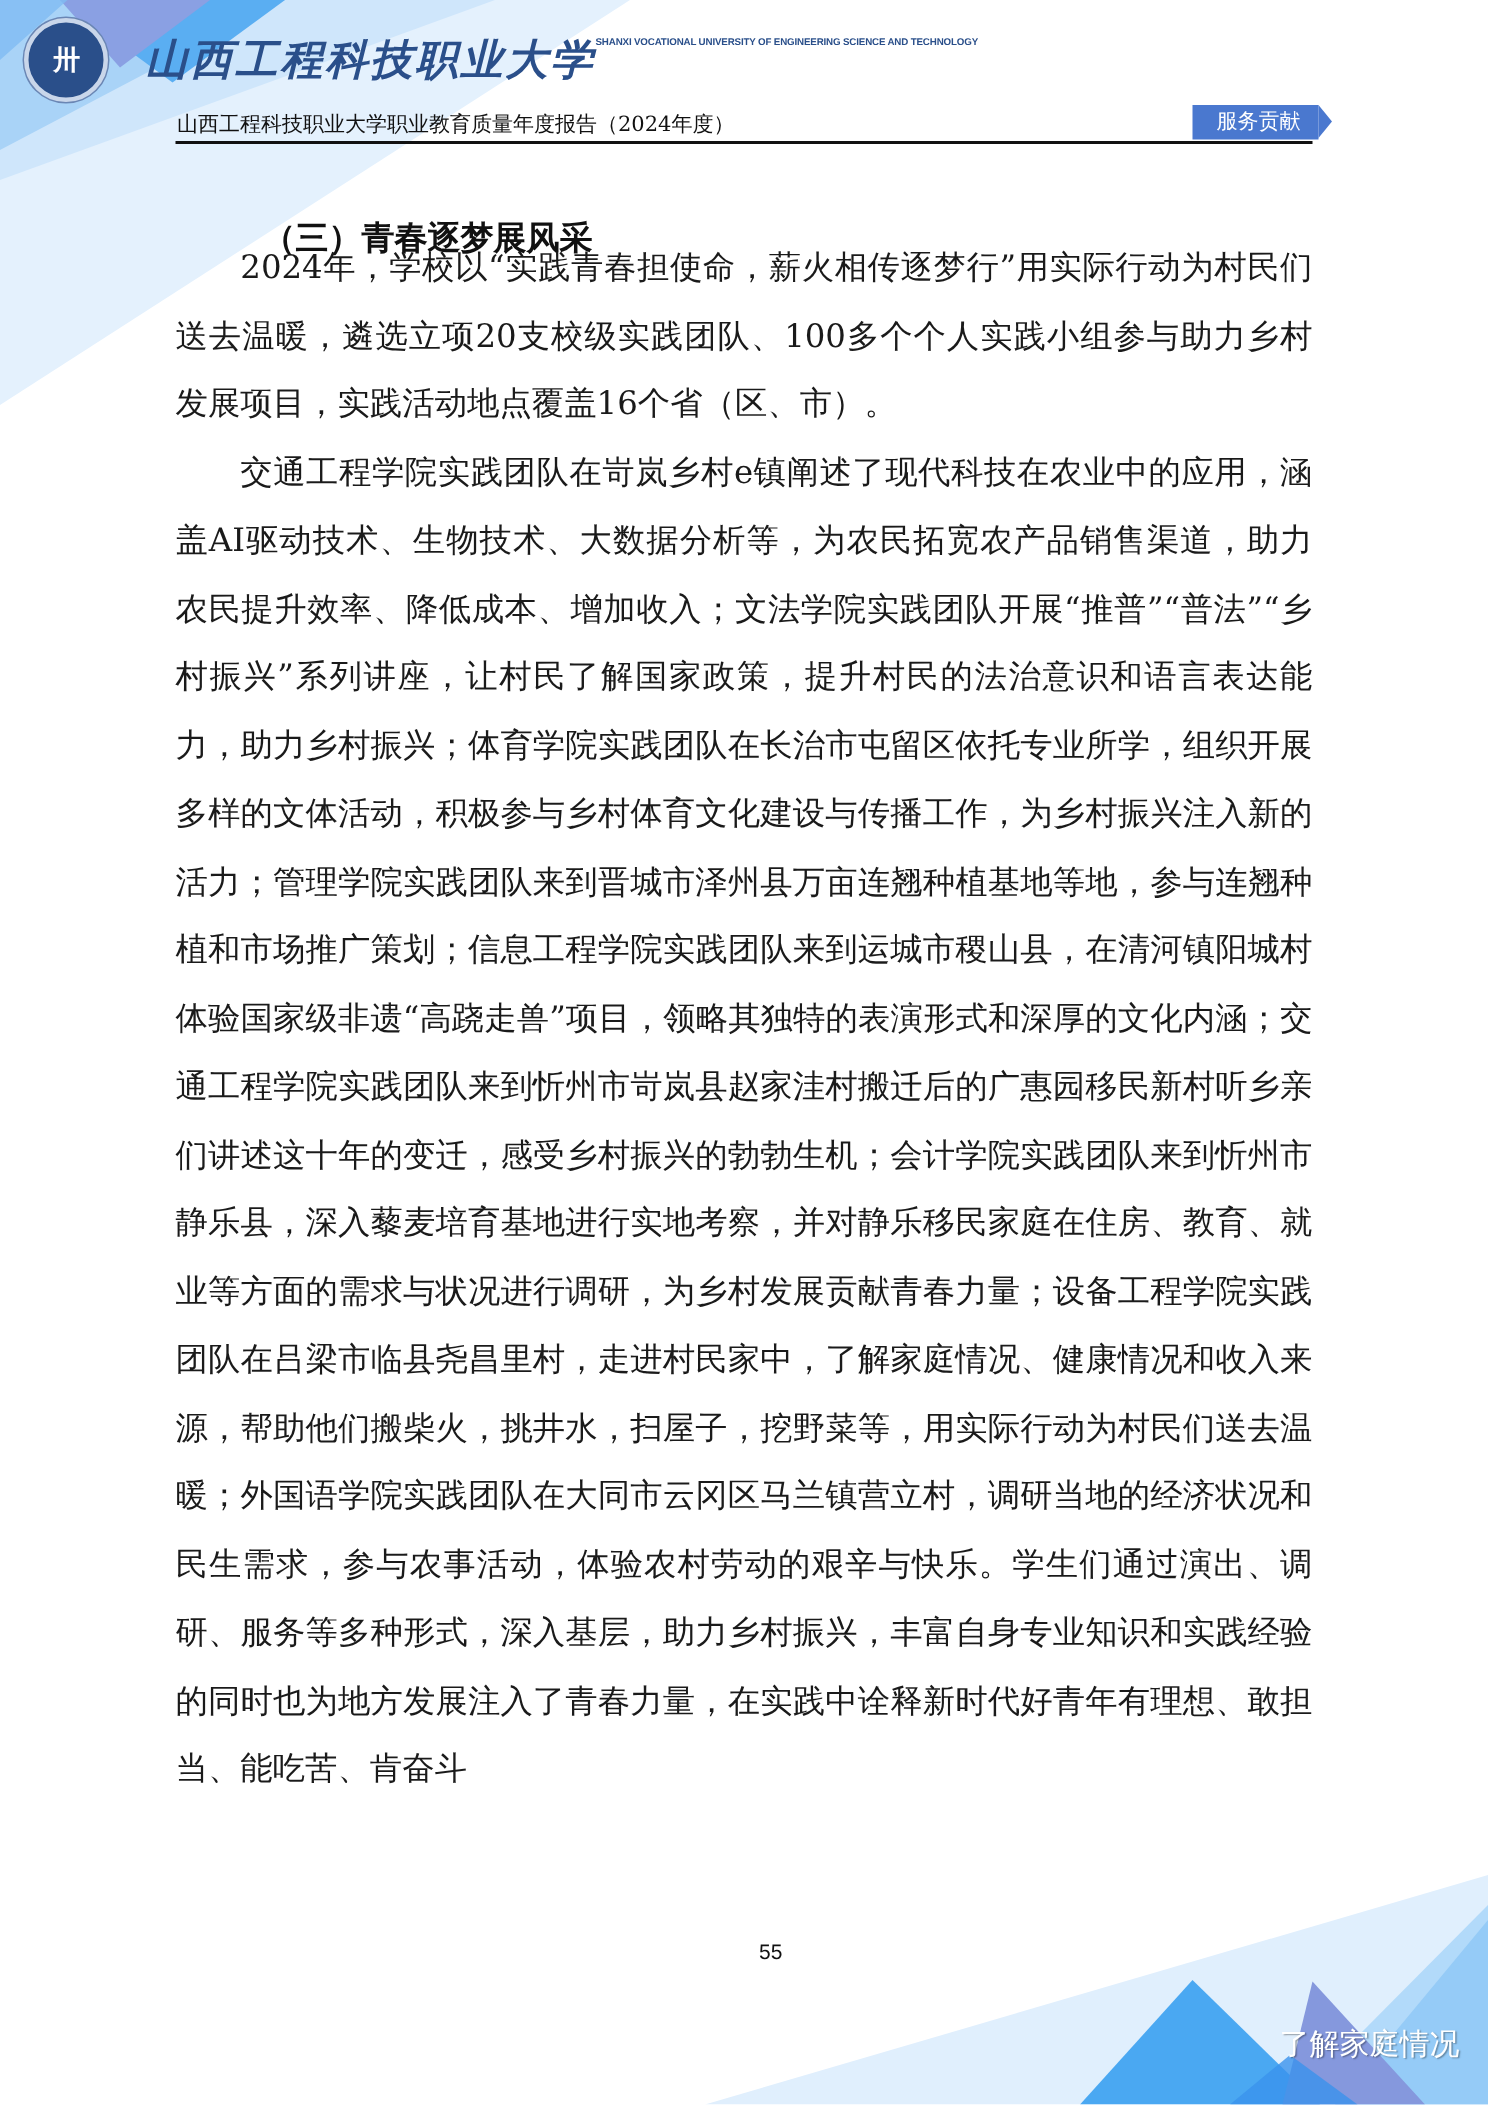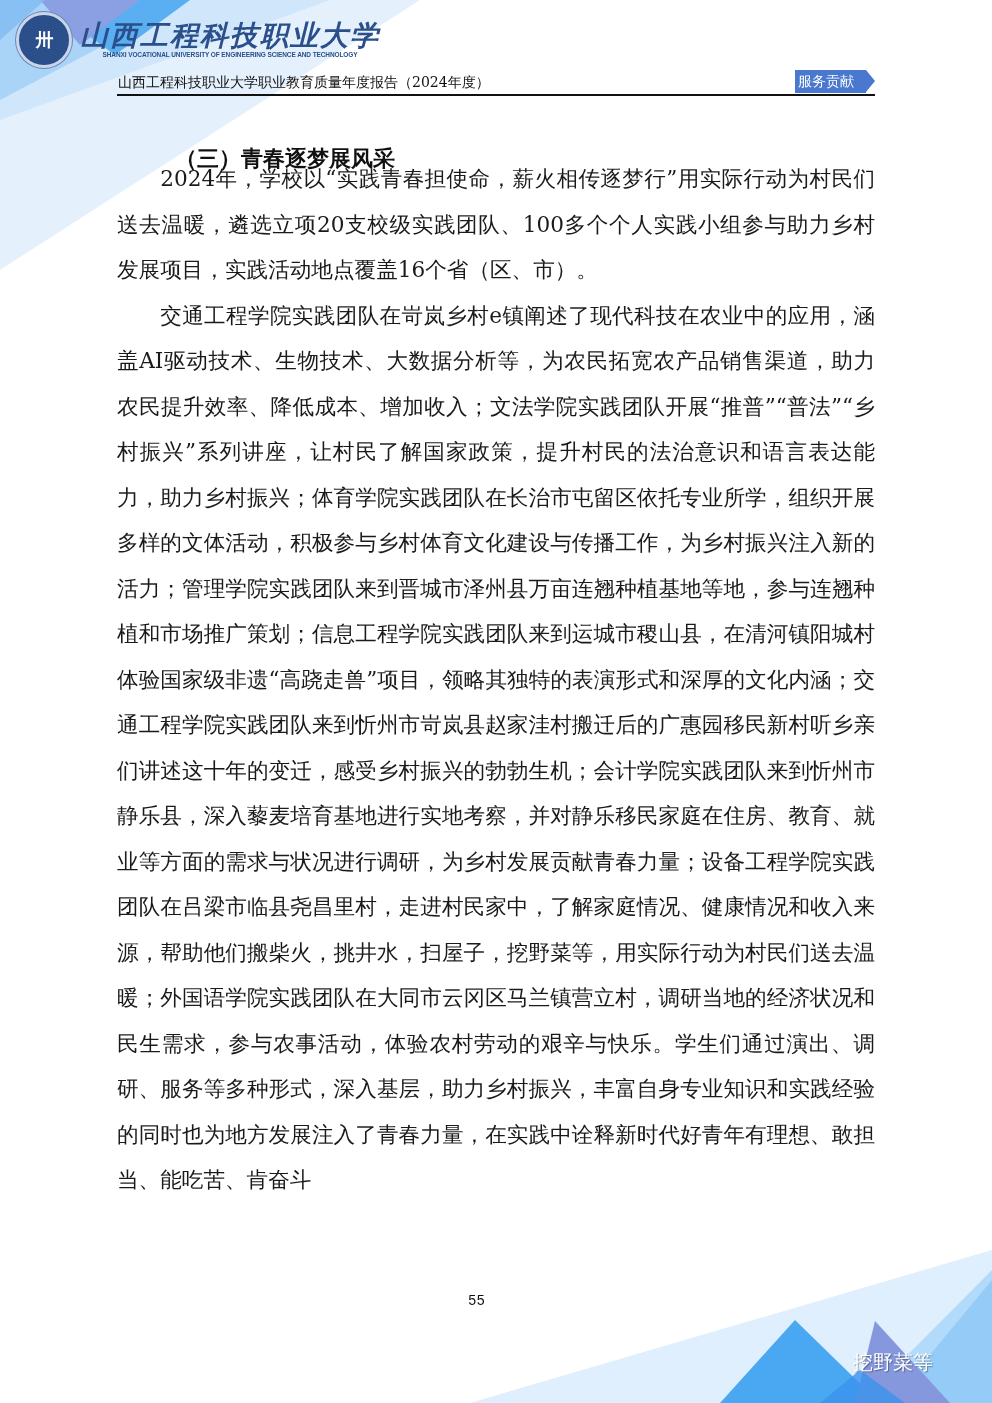--- a/index.html
+++ b/index.html
@@ -10,56 +10,56 @@
       color: #1a1a1a;
     }
     .deco { position: absolute; left: 0; top: 0; width: 992px; height: 1403px; pointer-events: none; }
     .logo-wrap { position: absolute; left: 16px; top: 12px; height: 55px; display: flex; align-items: center; }
     .logo-seal {
       width: 50px; height: 50px; border-radius: 50%;
       background: #2a4f8a; border: 3px solid #c9d6ea; box-shadow: 0 0 0 1px #6a86b4;
       display: flex; align-items: center; justify-content: center;
       color: #fff; font-family: "DejaVu Sans", sans-serif; font-weight: bold; font-size: 18px; letter-spacing: -1px;
     }
-    .logo-text { margin-left: 8px; display: flex; flex-direction: column; align-items: center; }
+    .logo-text { margin-left: 25px; display: flex; flex-direction: row; }
     .logo-cn {
       font-family: "DejaVu Serif", serif; font-style: italic; font-weight: bold;
       color: #2a4f8a; font-size: 28px; letter-spacing: 2px; line-height: 30px;
     }
     .logo-en {
       font-family: "Liberation Sans", sans-serif; font-size: 6.5px; color: #2a4f8a;
       letter-spacing: -0.1px; font-weight: bold; white-space: nowrap;
     }
     .header-title {
       position: absolute; left: 118px; top: 74px;
       font-family: "DejaVu Serif", serif; font-size: 14px; color: #111;
     }
     .header-rule { position: absolute; left: 117px; top: 94px; width: 758px; height: 1.5px; background: #111; }
     .header-tag {
       position: absolute; left: 795px; top: 70px; width: 68px; height: 23px;
-      background: #4a78cf; color: #fff; font-size: 14px; line-height: 23px; padding-left: 3px;
+      background: #4a78cf; color: #fff; font-size: 14px; line-height: 23px; padding-left: 16px;
       font-family: "DejaVu Sans", sans-serif;
     }
     .header-tag::after {
       content: ""; position: absolute; right: -9px; top: 0;
       border-left: 9px solid #4a78cf; border-top: 11.5px solid transparent; border-bottom: 11.5px solid transparent;
     }
     .section-heading {
       position: absolute; left: 175px; top: 118px; font-size: 22px; font-weight: bold;
       font-family: "DejaVu Serif", serif; color: #111; margin-top: 26px;
     }
     .body-text {
       position: absolute; left: 117px; top: 156px; width: 758px;
       font-size: 21.6px; line-height: 45.5px; text-align: justify; color: #1a1a1a;
       font-family: "DejaVu Serif", "Liberation Serif", serif;
     }
     .body-text p { margin: 0; text-indent: 2em; }
     .page-number {
-      position: absolute; left: 468px; top: 1293px;
-      font-family: Liberation Mono, monospace; font-size: 14px; color: #111;
+      position: absolute; left: 506px; top: 1293px;
+      font-family: Liberation Sans, sans-serif; font-size: 14px; color: #111;
     }
     .watermark {
       position: absolute; left: 853px; top: 1349px;
       font-family: "DejaVu Sans", sans-serif; font-size: 20px; color: #ffffff;
       text-shadow: 1px 1px 1px rgba(0,0,0,0.35);
     }
   </style>
 </head>
 <body>
 
@@ -95,13 +95,13 @@
 <div class="header-tag">服务贡献</div>
 
 <div class="section-heading">（三）青春逐梦展风采</div>
 
 <div class="body-text">
   <p>2024年，学校以“实践青春担使命，薪火相传逐梦行”用实际行动为村民们送去温暖，遴选立项20支校级实践团队、100多个个人实践小组参与助力乡村发展项目，实践活动地点覆盖16个省（区、市）。</p>
   <p>交通工程学院实践团队在岢岚乡村e镇阐述了现代科技在农业中的应用，涵盖AI驱动技术、生物技术、大数据分析等，为农民拓宽农产品销售渠道，助力农民提升效率、降低成本、增加收入；文法学院实践团队开展“推普”“普法”“乡村振兴”系列讲座，让村民了解国家政策，提升村民的法治意识和语言表达能力，助力乡村振兴；体育学院实践团队在长治市屯留区依托专业所学，组织开展多样的文体活动，积极参与乡村体育文化建设与传播工作，为乡村振兴注入新的活力；管理学院实践团队来到晋城市泽州县万亩连翘种植基地等地，参与连翘种植和市场推广策划；信息工程学院实践团队来到运城市稷山县，在清河镇阳城村体验国家级非遗“高跷走兽”项目，领略其独特的表演形式和深厚的文化内涵；交通工程学院实践团队来到忻州市岢岚县赵家洼村搬迁后的广惠园移民新村听乡亲们讲述这十年的变迁，感受乡村振兴的勃勃生机；会计学院实践团队来到忻州市静乐县，深入藜麦培育基地进行实地考察，并对静乐移民家庭在住房、教育、就业等方面的需求与状况进行调研，为乡村发展贡献青春力量；设备工程学院实践团队在吕梁市临县尧昌里村，走进村民家中，了解家庭情况、健康情况和收入来源，帮助他们搬柴火，挑井水，扫屋子，挖野菜等，用实际行动为村民们送去温暖；外国语学院实践团队在大同市云冈区马兰镇营立村，调研当地的经济状况和民生需求，参与农事活动，体验农村劳动的艰辛与快乐。学生们通过演出、调研、服务等多种形式，深入基层，助力乡村振兴，丰富自身专业知识和实践经验的同时也为地方发展注入了青春力量，在实践中诠释新时代好青年有理想、敢担当、能吃苦、肯奋斗</p>
 </div>
 
 <div class="page-number">55</div>
-<div class="watermark">挖野菜等</div>
+<div class="watermark">了解家庭情况</div>
 
 </body></html>

